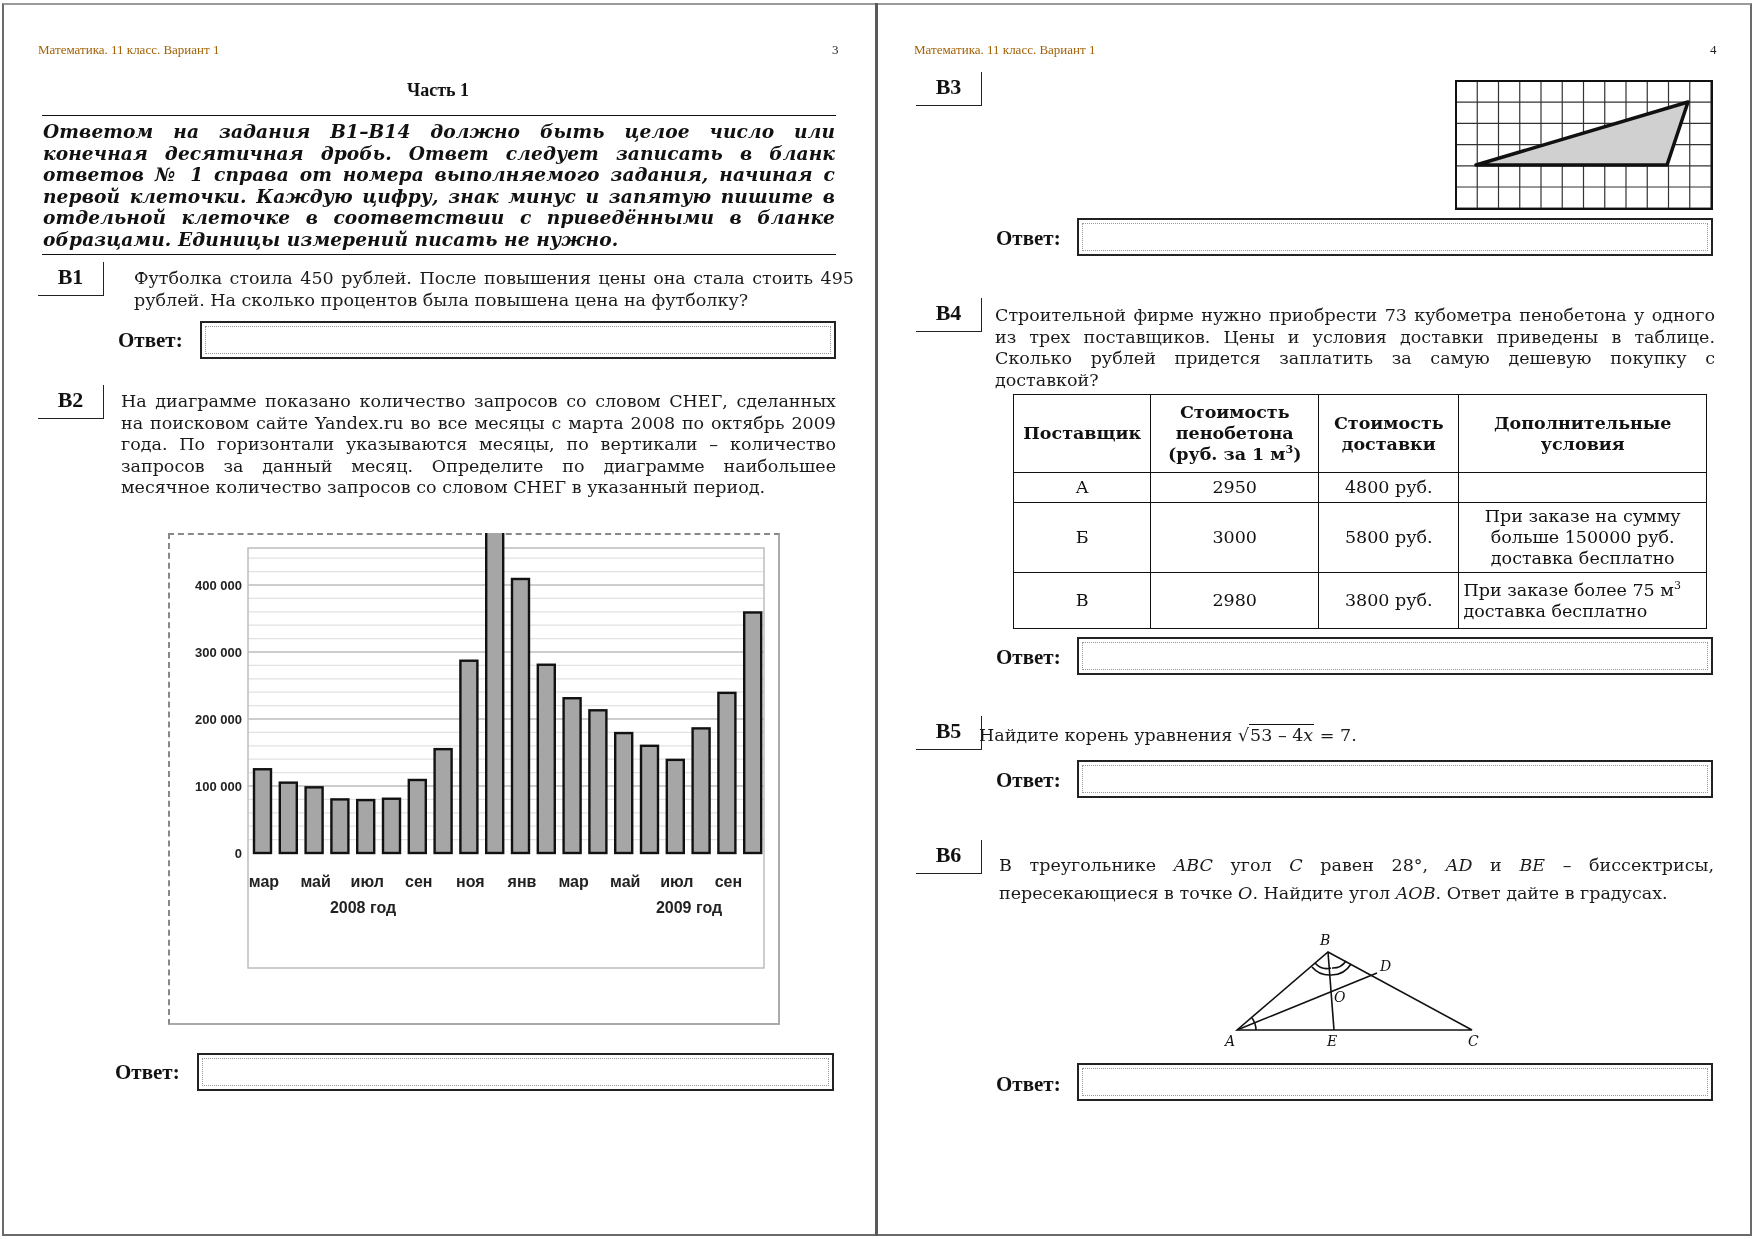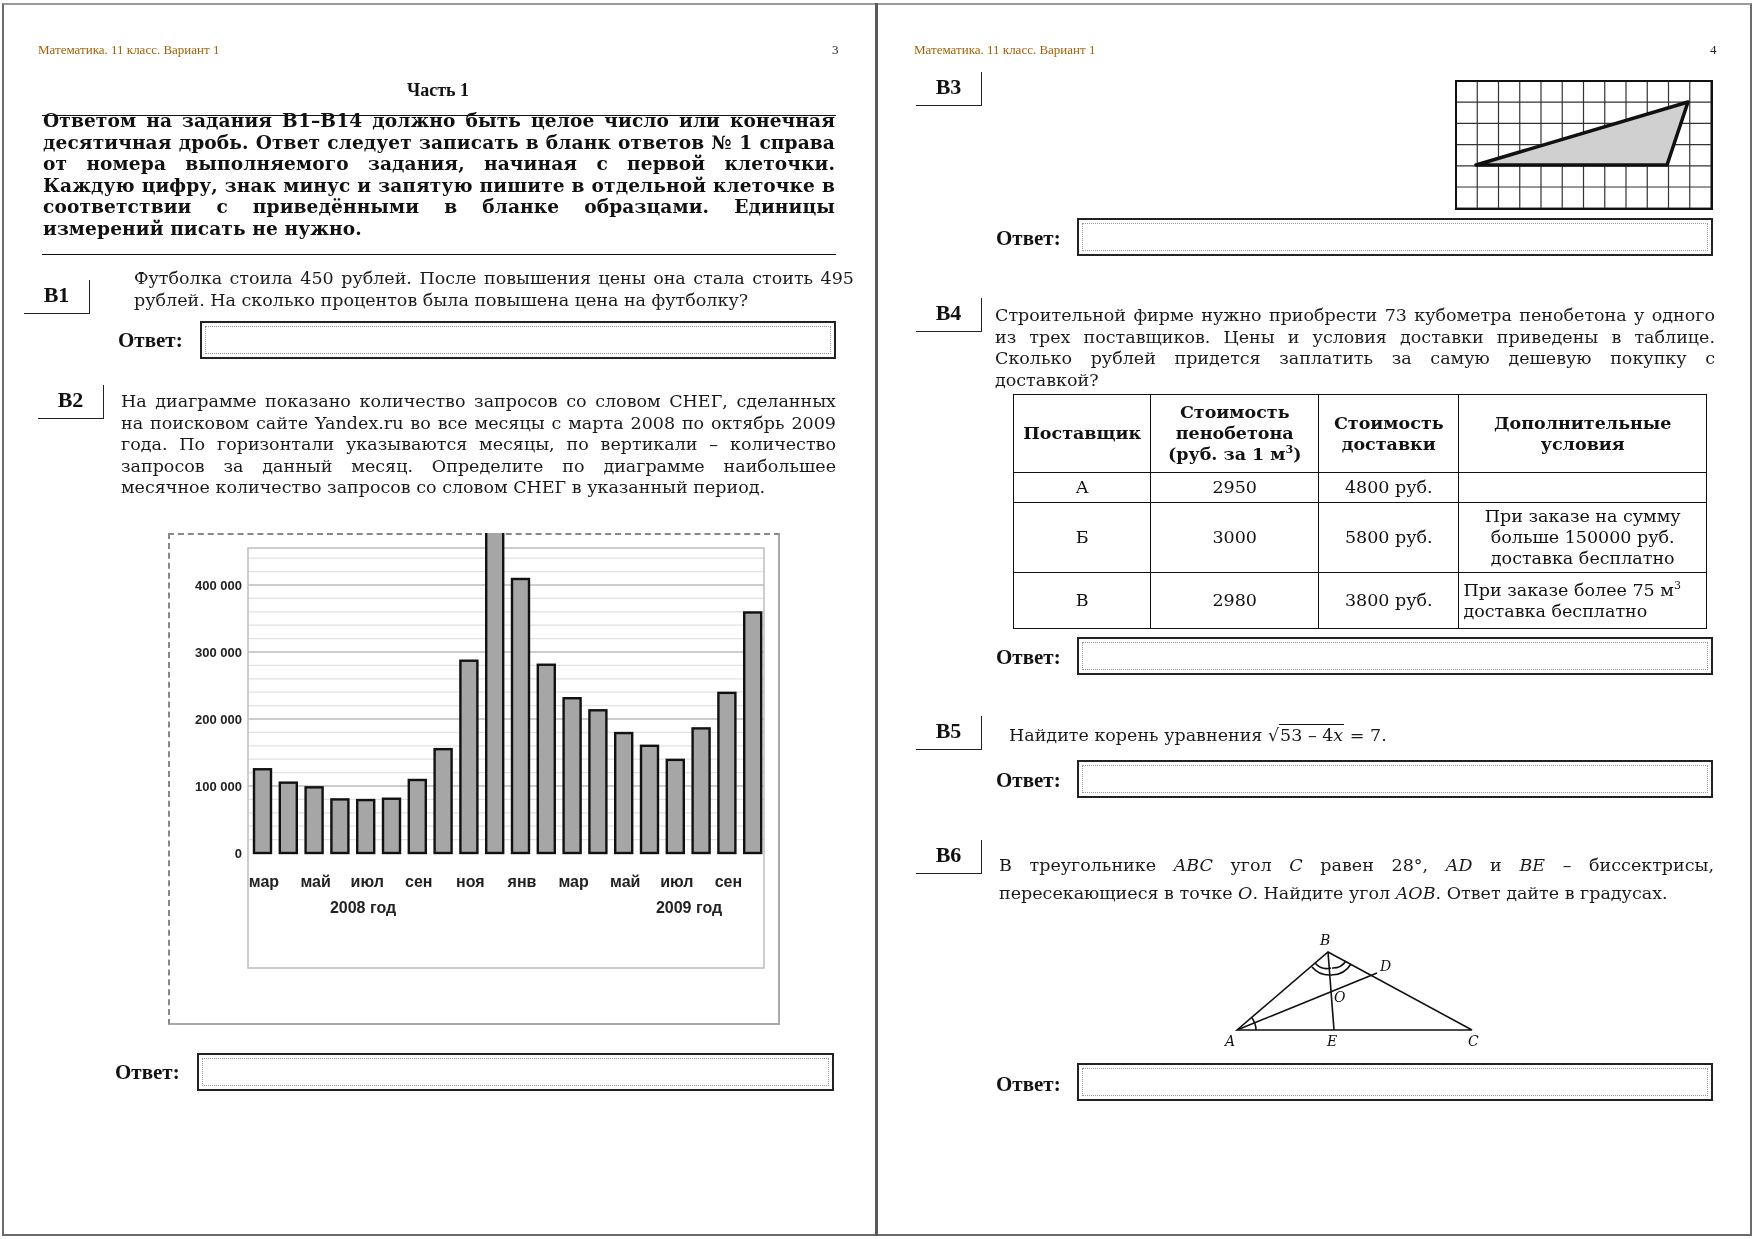--- a/index.html
+++ b/index.html
@@ -7,21 +7,21 @@
   body { position: relative; font-family: "DejaVu Serif", "Liberation Serif", serif; color: #111; }
   .frame { position: absolute; left: 2px; top: 3px; width: 1750px; height: 1233px; border: 2px solid #6a6a6a; border-top-color: #9a9a9a; }
   .spine { position: absolute; left: 875px; top: 3px; width: 3px; height: 1233px; background: #5a5a5a; }
   .page { position: absolute; top: 0; height: 1239px; }
   .page-left { left: 0; width: 876px; }
   .page-right { left: 878px; width: 876px; }
   .hdr { position: absolute; top: 42px; font-family: "Liberation Serif", serif; font-size: 13px; color: #a16207; }
   .pnum { position: absolute; top: 42px; font-family: "Liberation Serif", serif; font-size: 13px; color: #222; }
   .part-title { position: absolute; left: 0; width: 876px; top: 80px; text-align: center; font-weight: bold; font-size: 18px; font-family: "Liberation Serif", serif; }
   .rule { position: absolute; height: 0; border-top: 1.5px solid #111; }
-  .instr { position: absolute; left: 43px; width: 792px; top: 110px; font-family: "DejaVu Serif", serif; font-weight: bold; font-size: 18.6px; line-height: 21.5px; text-align: justify; text-align-last: left; letter-spacing: 0.1px; }
+  .instr { position: absolute; left: 43px; width: 792px; top: 121px; font-family: "DejaVu Serif", serif; font-style: italic; font-weight: bold; font-size: 18.6px; line-height: 21.5px; text-align: justify; text-align-last: left; letter-spacing: 0.1px; }
   .qlabel { position: absolute; width: 66px; height: 34px; border-bottom: 1.5px solid #222; border-right: 1.5px solid #222; font-family: "Liberation Serif", serif; font-weight: bold; font-size: 22px; text-align: center; line-height: 30px; }
   .qtext { position: absolute; font-family: "DejaVu Serif", serif; font-size: 17.5px; line-height: 21.5px; text-align: justify; text-align-last: left; color: #1a1a1a; }
   .ans-label { position: absolute; font-family: "Liberation Serif", serif; font-weight: bold; font-size: 21px; }
   .ans-box { position: absolute; border: 2px solid #222; background: #fff; padding: 3px; }
   .ans-box .inner { width: 100%; height: 100%; border: 1px dotted #999; }
   .chart-frame { position: absolute; left: 168px; top: 533px; width: 612px; height: 492px; border: 2px dashed #888; border-right: 2px solid #aaa; border-bottom: 2px solid #aaa; }
   .chart-svg { position: absolute; left: 168px; top: 533px; }
   .grid-fig { position: absolute; left: 1455px; top: 80px; }
   .tri-fig { position: absolute; left: 1220px; top: 925px; }
   table.sup { position: absolute; left: 1013px; top: 394px; width: 694px; border-collapse: collapse; font-family: "DejaVu Serif", serif; font-size: 17.5px; }
@@ -39,21 +39,21 @@
 <div class="spine"></div>
 
 <div class="page page-left">
   <div class="hdr" style="left:38px">Математика. 11 класс. Вариант 1</div>
   <div class="pnum" style="left:832px">3</div>
   <div class="part-title">Часть 1</div>
   <div class="rule" style="left:42px; width:794px; top:115px;"></div>
   <div class="instr">Ответом на задания В1–В14 должно быть целое число или конечная десятичная дробь. Ответ следует записать в бланк ответов № 1 справа от номера выполняемого задания, начиная с первой клеточки. Каждую цифру, знак минус и запятую пишите в отдельной клеточке в соответствии с приведёнными в бланке образцами. Единицы измерений писать не нужно.</div>
   <div class="rule" style="left:42px; width:794px; top:254px;"></div>
 
-  <div class="qlabel" style="left:24px; top:262px;margin-top:18px;">B1</div>
+  <div class="qlabel" style="left:38px; top:262px;">B1</div>
   <div class="qtext" style="left:118px; top:268px; width:720px;margin-left:16px;">Футболка стоила 450 рублей. После повышения цены она стала стоить 495 рублей. На сколько процентов была повышена цена на футболку?</div>
   <div class="ans-label" style="left:118px; top:328px;">Ответ:</div>
   <div class="ans-box" style="left:200px; top:321px; width:636px; height:38px;">
       <div class="inner"></div>
     </div>
 
   <div class="qlabel" style="left:38px; top:385px;">B2</div>
   <div class="qtext" style="left:121px; top:391px; width:715px;">На диаграмме показано количество запросов со словом СНЕГ, сделанных на поисковом сайте Yandex.ru во все месяцы с марта 2008 по октябрь 2009 года. По горизонтали указываются месяцы, по вертикали – количество запросов за данный месяц. Определите по диаграмме наибольшее месячное количество запросов со словом СНЕГ в указанный период.</div>
 
   <div class="chart-frame"></div>
@@ -149,21 +149,21 @@
 
   <div class="qlabel" style="left:38px; top:298px;">B4</div>
   <div class="qtext" style="left:117px; top:305px; width:720px;">Строительной фирме нужно приобрести 73 кубометра пенобетона у одного из трех поставщиков. Цены и условия доставки приведены в таблице. Сколько рублей придется заплатить за самую дешевую покупку с доставкой?</div>
 
   <div class="ans-label" style="left:118px; top:645px;">Ответ:</div>
   <div class="ans-box" style="left:199px; top:637px; width:636px; height:38px;">
       <div class="inner"></div>
     </div>
 
   <div class="qlabel" style="left:38px; top:716px;">B5</div>
-  <div class="qtext" style="left:131px; top:725px; width:720px;">
+  <div class="qtext" style="left:101px; top:725px; width:720px;">
     <span>Найдите корень уравнения </span><span>√</span><span class="sqrt"><span>53 – 4</span><span class="math-i">x</span></span><span> = 7.</span>
   </div>
   <div class="ans-label" style="left:118px; top:768px;">Ответ:</div>
   <div class="ans-box" style="left:199px; top:760px; width:636px; height:38px;">
       <div class="inner"></div>
     </div>
 
   <div class="qlabel" style="left:38px; top:840px;">B6</div>
   <div class="qtext" id="b6text" style="left:121px; top:851px; width:715px; line-height:28px;"><span>В треугольнике </span><span class="math-i">ABC</span><span> угол </span><span class="math-i">C</span><span> равен 28°, </span><span class="math-i">AD</span><span> и </span><span class="math-i">BE</span><span> – биссектрисы, пересекающиеся в точке </span><span class="math-i">O</span><span>. Найдите угол </span><span class="math-i">AOB</span><span>. Ответ дайте в градусах.</span></div>
 

